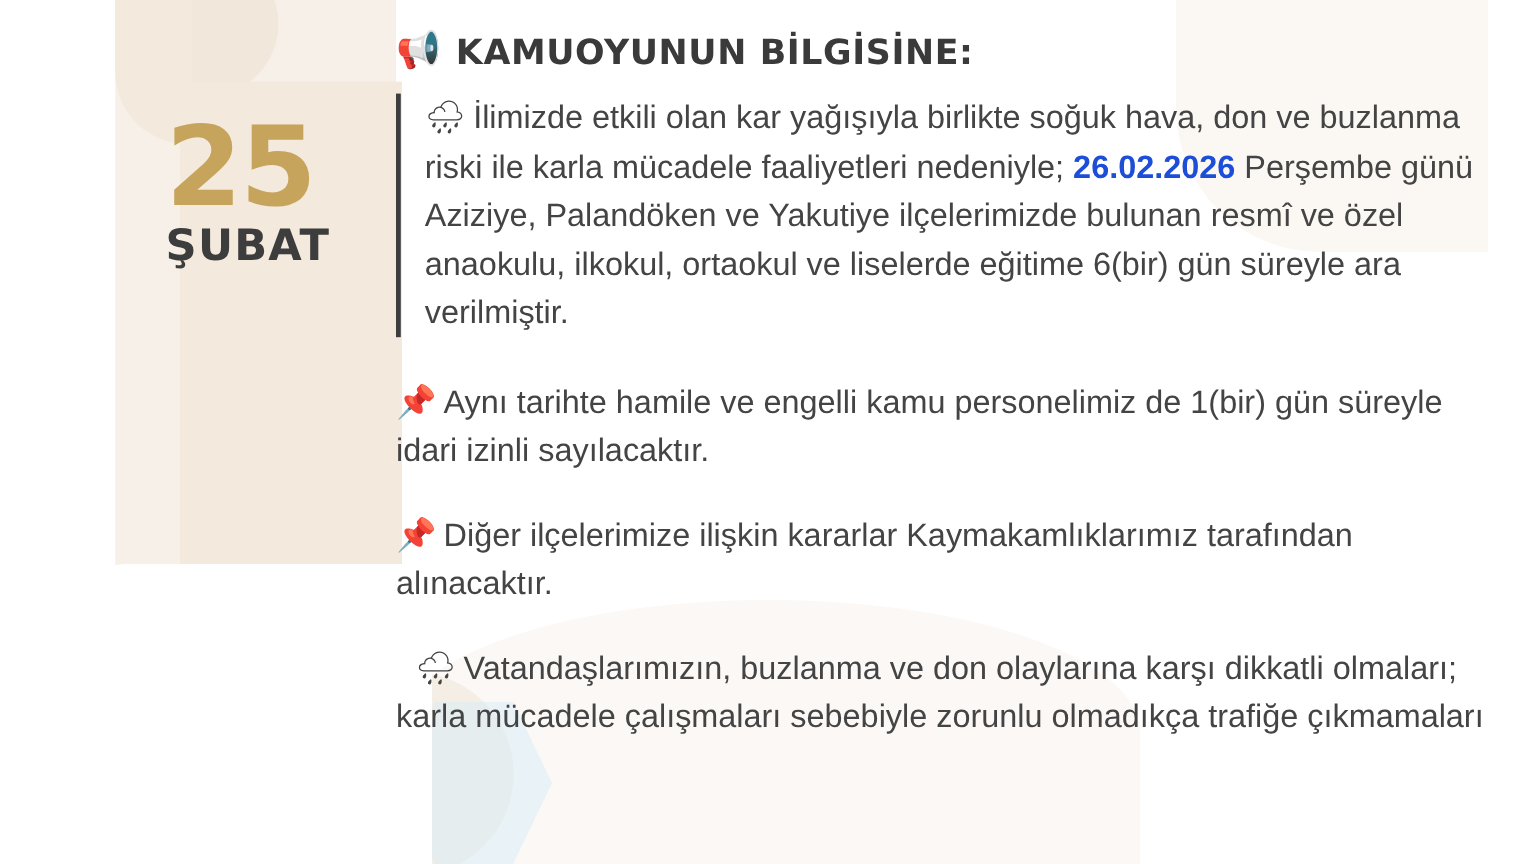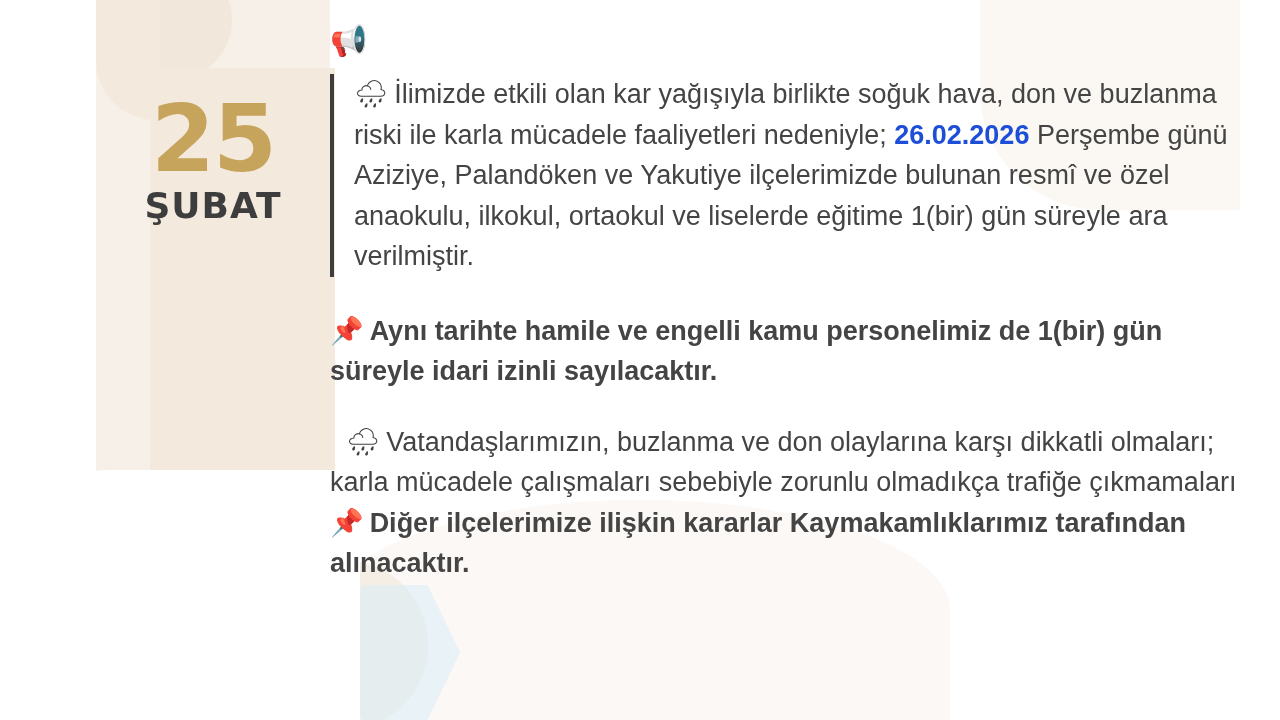--- a/index.html
+++ b/index.html
@@ -113,21 +113,20 @@
     border-radius: 0 0 0 120px;
     opacity: .8;
   }
 
   
   .date-block {
     position: absolute;
     left: 138px;
     top: 96px;
     width: 150px;
-    text-align: center;
   }
   .date-day {
     font-family: "DejaVu Sans", sans-serif;
     font-size: 92px;
     font-weight: 700;
     color: #c7a45c;
     line-height: .95;
     letter-spacing: -2px;
   }
   .date-month {
@@ -174,21 +173,20 @@
     padding-left: 20px;
     margin-bottom: 34px;
   }
   .para-body { flex: 1; }
   .ico { display: inline-block; margin-right: 6px; }
   .bold { font-weight: 700; color: #1d4ed8; }
 
   .para-pin {
     padding-left: 0;
     margin-bottom: 30px;
-    font-weight: bold;
   }
   .para-pin .para-body { padding-left: 0; }
   .para-last { padding-left: 0; }
   .indent { display: inline-block; width: 16px; }
 </style>
 </head>
 <body>
 
 <div class="bg-layer">
   <div class="bg-cream-left"></div>
@@ -205,39 +203,40 @@
 
 <div class="date-block">
   <div class="date-day">25</div>
   <div class="date-month">ŞUBAT</div>
 </div>
 
 <div class="content">
 
   <div class="heading">
     <span class="emoji">📢</span>
+    <span>KAMUOYUNUN BİLGİSİNE:</span>
   </div>
 
   <div class="para para-first">
     <div class="para-body">
-      <span class="ico">🌧</span><span>İlimizde etkili olan kar yağışıyla birlikte soğuk hava, don ve buzlanma riski ile karla mücadele faaliyetleri nedeniyle; </span><span class="bold">26.02.2026</span><span> Perşembe günü Aziziye, Palandöken ve Yakutiye ilçelerimizde bulunan resmî ve özel anaokulu, ilkokul, ortaokul ve liselerde eğitime 1(bir) gün süreyle ara verilmiştir.</span>
+      <span class="ico">🌧</span><span>İlimizde etkili olan kar yağışıyla birlikte soğuk hava, don ve buzlanma riski ile karla mücadele faaliyetleri nedeniyle; </span><span class="bold">26.02.2026</span><span> Perşembe günü Aziziye, Palandöken ve Yakutiye ilçelerimizde bulunan resmî ve özel anaokulu, ilkokul, ortaokul ve liselerde eğitime 6(bir) gün süreyle ara verilmiştir.</span>
     </div>
   </div>
 
   <div class="para para-pin">
     <div class="para-body">
       <span class="ico">📌</span><span>Aynı tarihte hamile ve engelli kamu personelimiz de 1(bir) gün süreyle idari izinli sayılacaktır.</span>
     </div>
   </div>
 
+  <div class="para para-pin">
+    <div class="para-body">
+      <span class="ico">📌</span><span>Diğer ilçelerimize ilişkin kararlar Kaymakamlıklarımız tarafından alınacaktır.</span>
+    </div>
+  </div>
+
   <div class="para para-last">
     <div class="para-body">
       <span class="indent"></span><span class="ico">🌧</span><span>Vatandaşlarımızın, buzlanma ve don olaylarına karşı dikkatli olmaları; karla mücadele çalışmaları sebebiyle zorunlu olmadıkça trafiğe çıkmamaları</span>
     </div>
   </div>
 
-  <div class="para para-pin">
-    <div class="para-body">
-      <span class="ico">📌</span><span>Diğer ilçelerimize ilişkin kararlar Kaymakamlıklarımız tarafından alınacaktır.</span>
-    </div>
-  </div>
-
 </div>
 
 </body></html>

